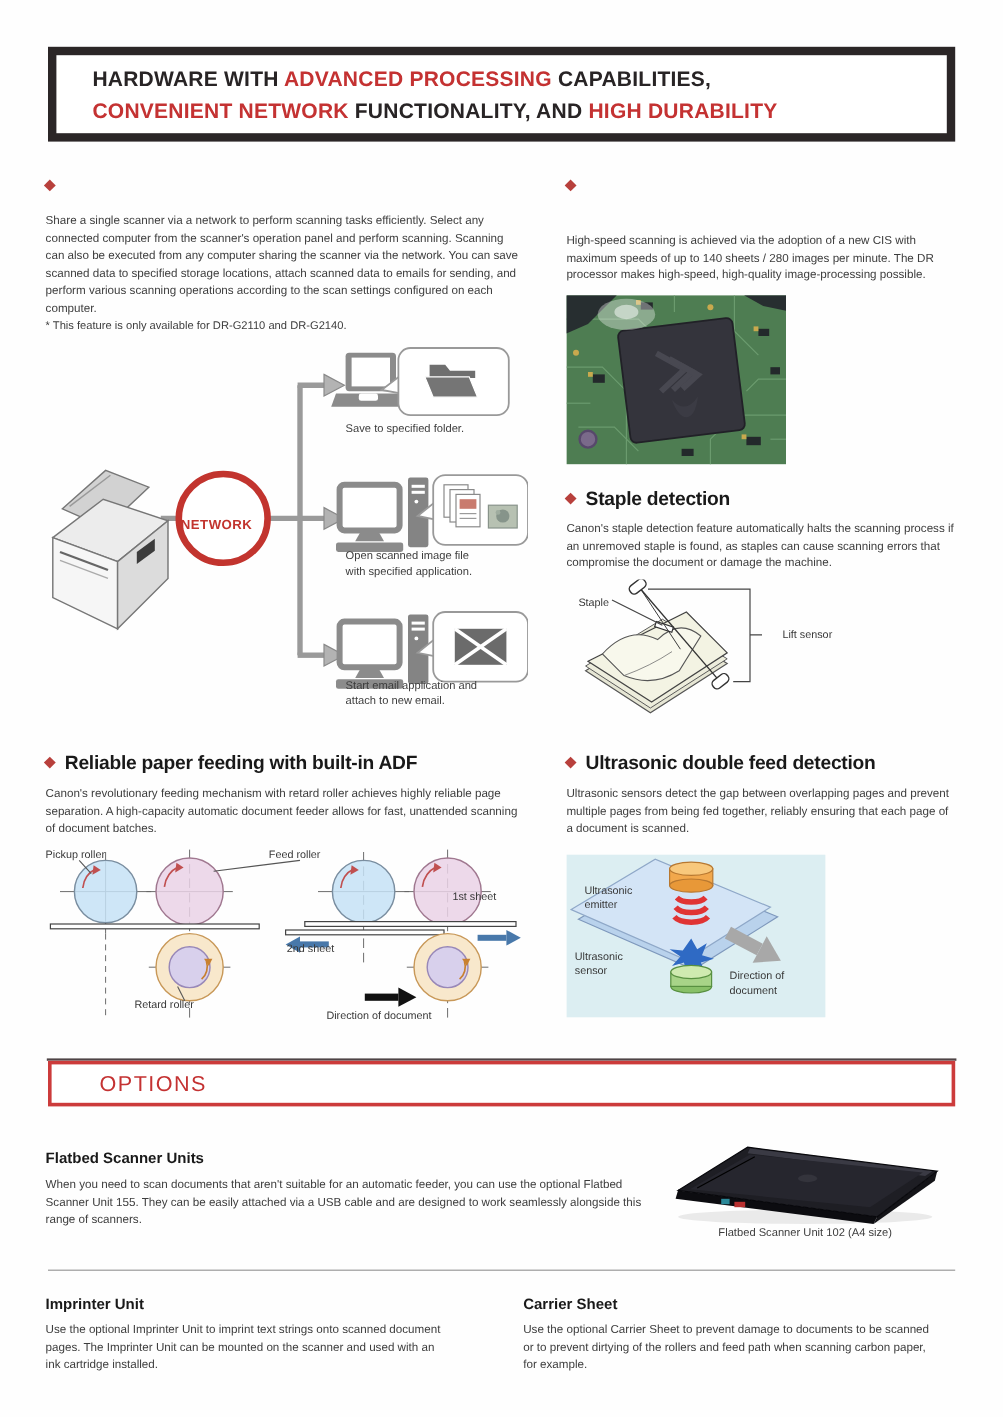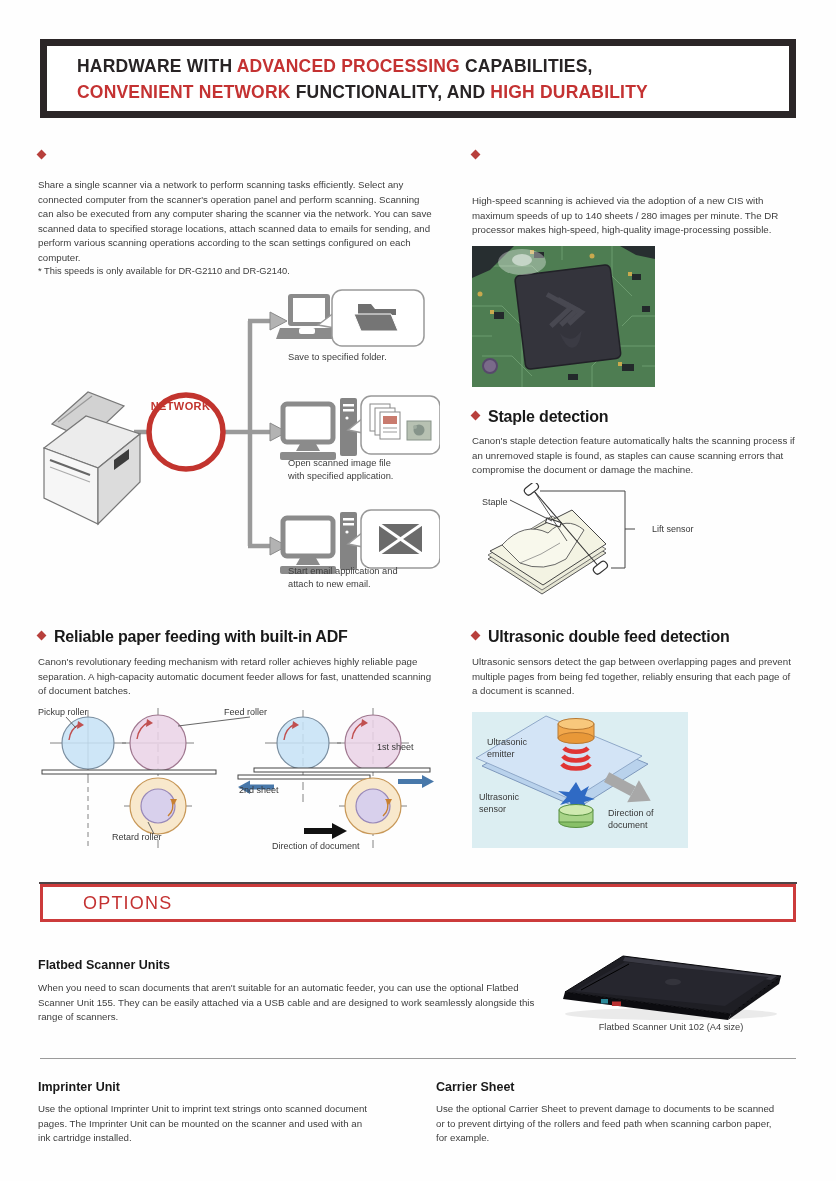--- a/index.html
+++ b/index.html
@@ -30,21 +30,21 @@
     <div class="banner-text" style="padding:7px 0 0 30px;">
       <div><span>HARDWARE WITH </span><span class="red">ADVANCED PROCESSING</span><span> CAPABILITIES,</span></div>
       <div><span class="red">CONVENIENT NETWORK</span><span> FUNCTIONALITY, AND </span><span class="red">HIGH DURABILITY</span></div>
     </div>
   </div>
 
   <div class="abs sec-head" style="left:38px;top:145px;width:400px;">
     <span class="diamond"></span>
   </div>
   <div class="abs body-text" style="left:38px;top:178px;width:398px;">Share a single scanner via a network to perform scanning tasks efficiently. Select any connected computer from the scanner's operation panel and perform scanning. Scanning can also be executed from any computer sharing the scanner via the network. You can save scanned data to specified storage locations, attach scanned data to emails for sending, and perform various scanning operations according to the scan settings configured on each computer.</div>
-  <div class="abs footnote" style="left:38px;top:266px;width:398px;">* This speeds is only available for DR-G2110 and DR-G2140.</div>
+  <div class="abs footnote" style="left:38px;top:266px;width:398px;">* This feature is only available for DR-G2110 and DR-G2140.</div>
 
   <svg class="abs" style="left:36px;top:284px;" width="404" height="326" viewBox="0 0 404 326">
 
     <g stroke="#9a9a9a" stroke-width="4.5" fill="none">
       <line x1="98" y1="148" x2="116" y2="148"></line>
       <line x1="187" y1="148" x2="236" y2="148"></line>
       <line x1="214" y1="37" x2="214" y2="262"></line>
       <line x1="212" y1="37" x2="236" y2="37"></line>
       <line x1="212" y1="262" x2="236" y2="262"></line>
     </g>
@@ -114,21 +114,21 @@
       <circle cx="311" cy="248" r="1.6" fill="#ffffff"></circle>
     </g>
     <polygon points="327,248 312,260 327,263" fill="#ffffff" stroke="#999" stroke-width="1.5"></polygon>
     <rect x="325" y="226" width="79" height="58" rx="10" fill="#ffffff" stroke="#999" stroke-width="1.5"></rect>
     <g>
       <rect x="343" y="240" width="43" height="30" fill="#6b6b6b"></rect>
       <line x1="343" y1="240" x2="386" y2="270" stroke="#ffffff" stroke-width="3"></line>
       <line x1="386" y1="240" x2="343" y2="270" stroke="#ffffff" stroke-width="3"></line>
     </g>
   </svg>
-  <div class="abs hub-label" style="left:146px;top:400px;width:69px;">NETWORK</div>
+  <div class="abs hub-label" style="left:146px;top:432px;width:69px;">NETWORK</div>
   <div class="abs caption" style="left:288px;top:351px;width:160px;">Save to specified folder.</div>
   <div class="abs caption pre" style="left:288px;top:457px;width:170px;">Open scanned image file
 with specified application.</div>
   <div class="abs caption pre" style="left:288px;top:565px;width:170px;">Start email application and
 attach to new email.</div>
 
   <div class="abs sec-head" style="left:472px;top:145px;width:320px;">
     <span class="diamond"></span>
   </div>
   <div class="abs body-text" style="left:472px;top:194px;width:326px;">High-speed scanning is achieved via the adoption of a new CIS with maximum speeds of up to 140 sheets / 280 images per minute. The DR processor makes high-speed, high-quality image-processing possible.</div>

